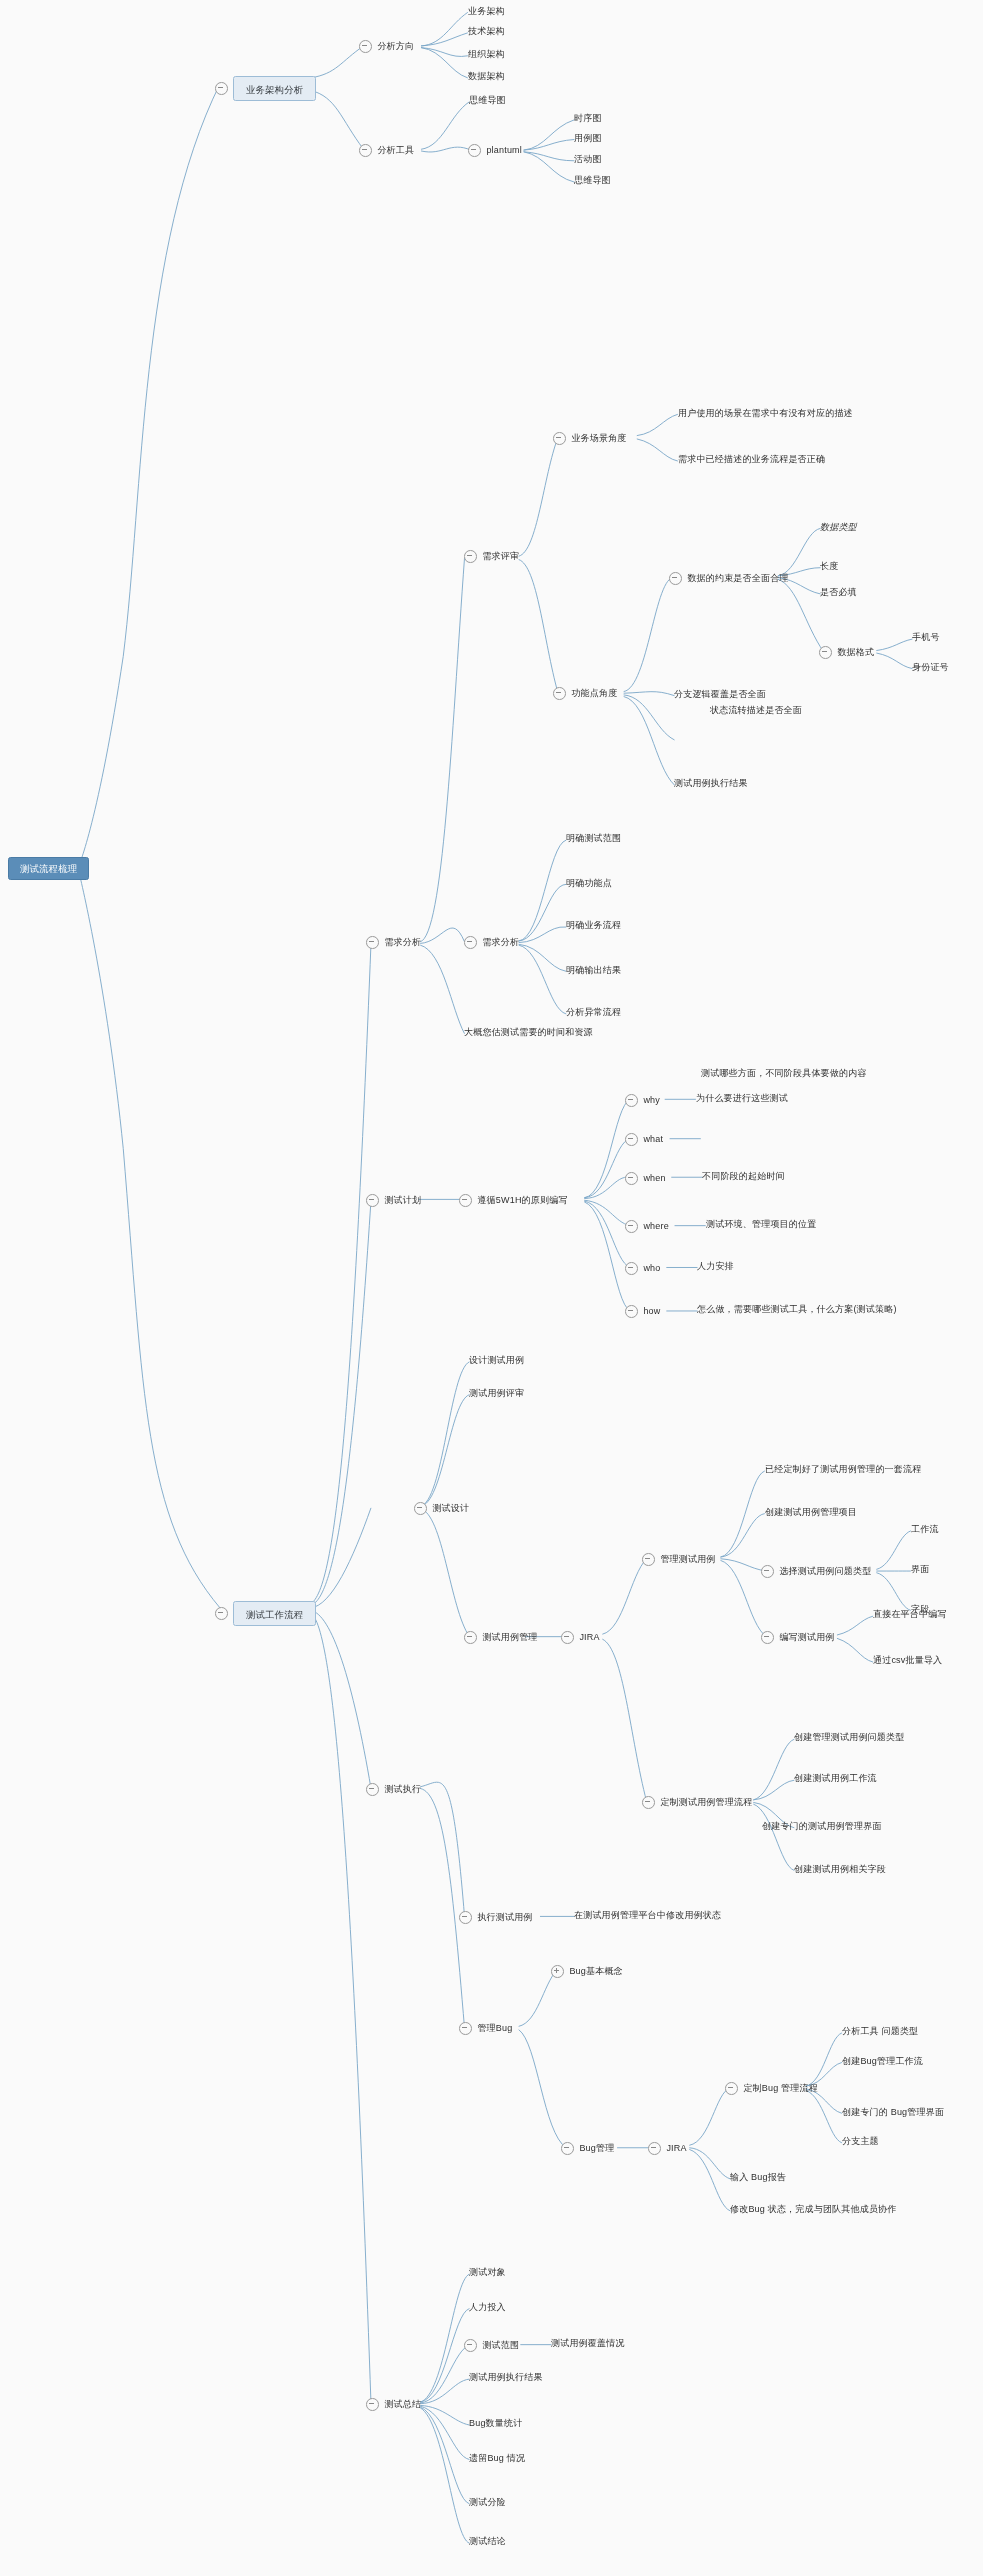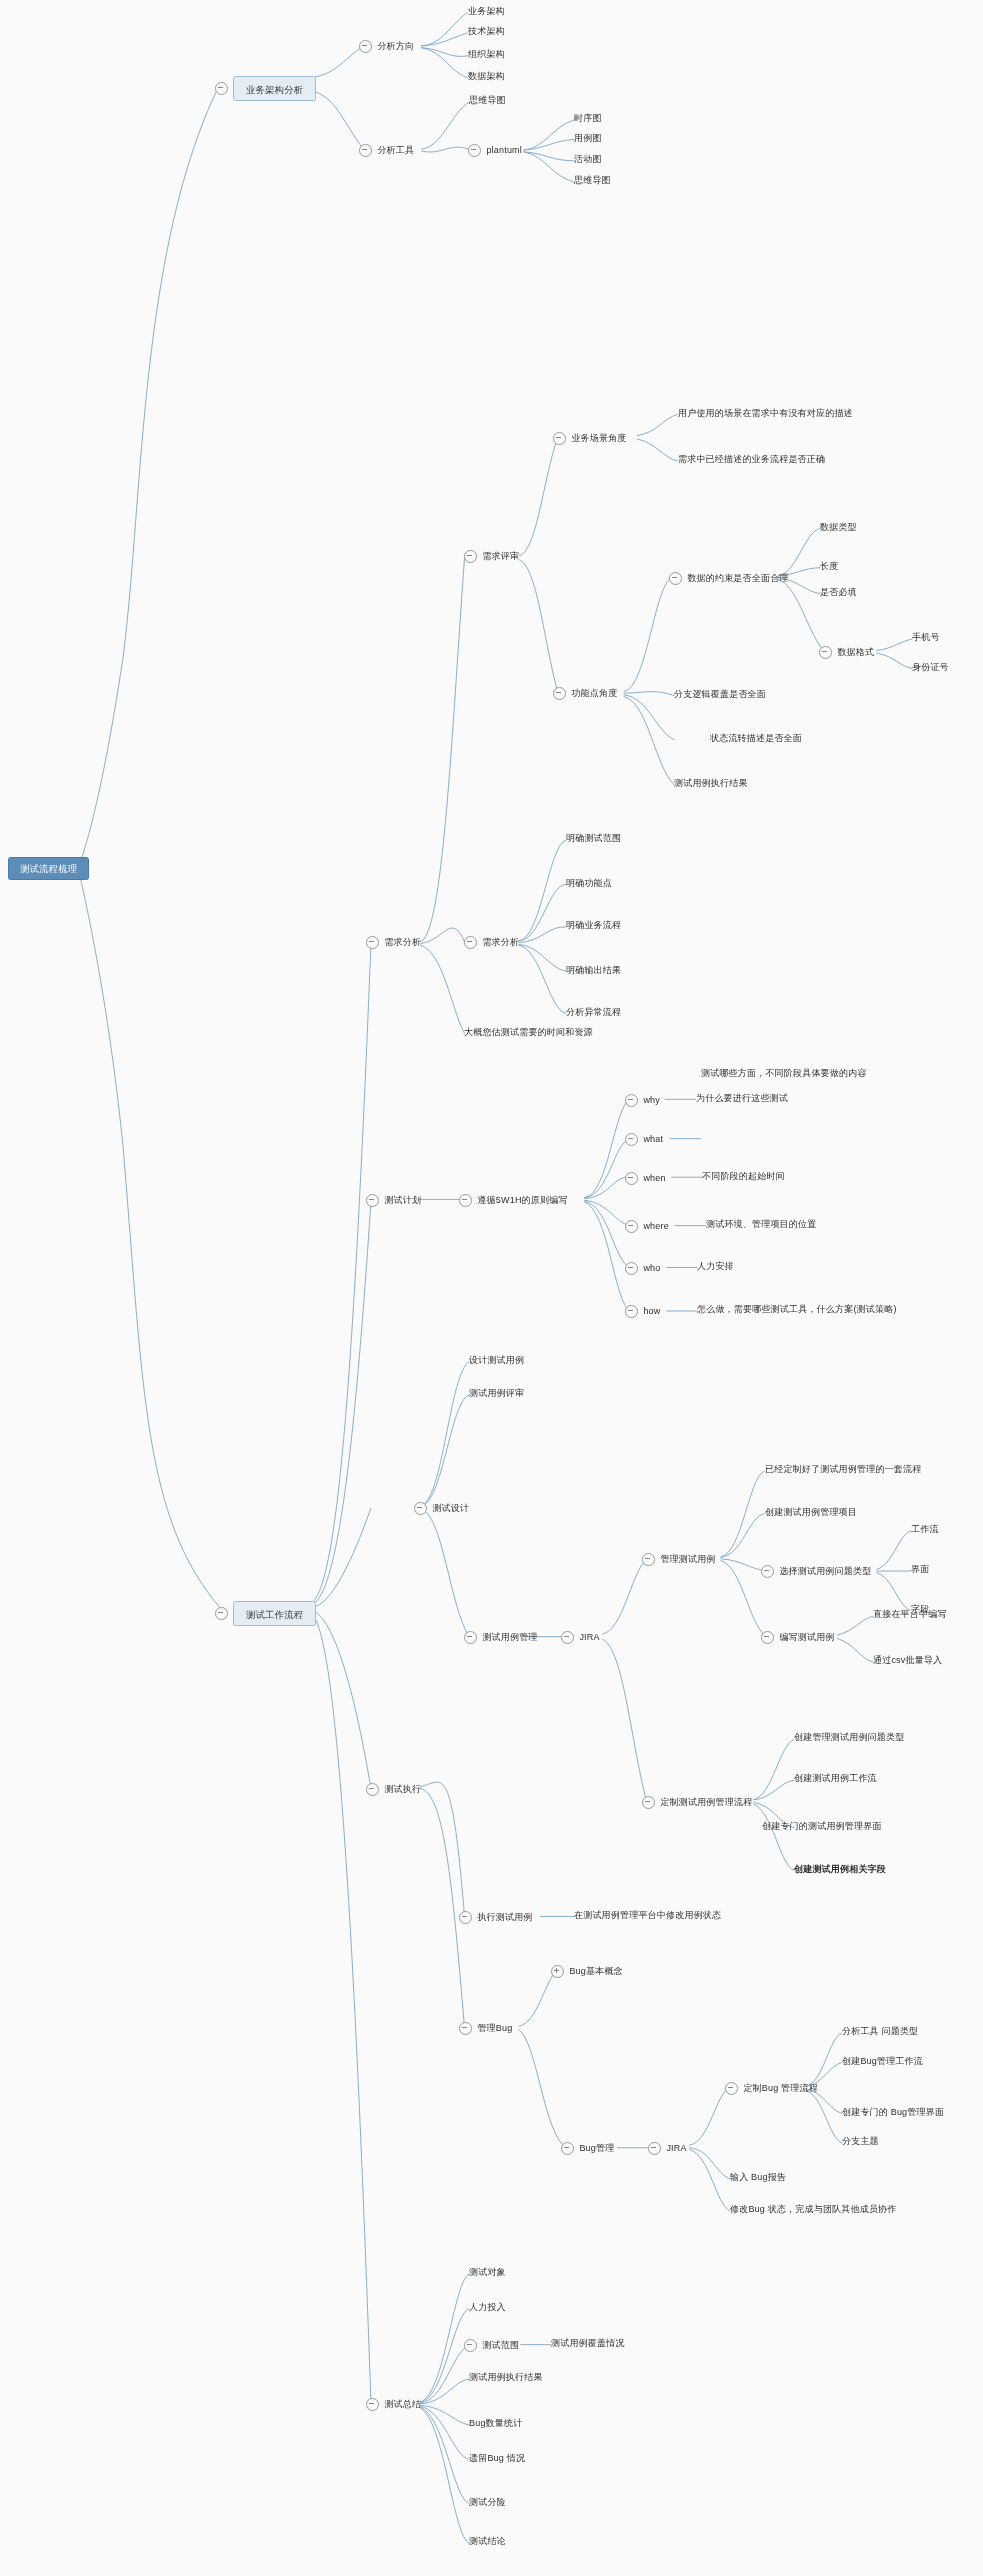--- a/index.html
+++ b/index.html
@@ -277,21 +277,21 @@
 
   <div class="node" style="left:553px;top:687px;">
     <span class="toggle"></span>
     <span class="lbl">功能点角度</span>
   </div>
 
   <div class="node" style="left:669px;top:572px;">
     <span class="toggle"></span>
     <span class="lbl">数据的约束是否全面合理</span>
   </div>
-  <div class="node" style="left:820px;top:523px;">
+  <div class="node" style="left:820px;top:523px;font-style:italic;">
       <span class="lbl">数据类型</span>
     </div>
   <div class="node" style="left:820px;top:562px;">
       <span class="lbl">长度</span>
     </div>
   <div class="node" style="left:820px;top:588px;">
       <span class="lbl">是否必填</span>
     </div>
 
   <div class="node" style="left:819px;top:646px;">
@@ -301,21 +301,21 @@
   <div class="node" style="left:912px;top:633px;">
       <span class="lbl">手机号</span>
     </div>
   <div class="node" style="left:912px;top:663px;">
       <span class="lbl">身份证号</span>
     </div>
 
   <div class="node" style="left:674px;top:690px;">
       <span class="lbl">分支逻辑覆盖是否全面</span>
     </div>
-  <div class="node" style="left:674px;top:734px;padding-left:36px;">
+  <div class="node" style="left:674px;top:706px;padding-left:36px;">
       <span class="lbl">状态流转描述是否全面</span>
     </div>
   <div class="node" style="left:674px;top:779px;">
       <span class="lbl">测试用例执行结果</span>
     </div>
 
   <div class="node" style="left:464px;top:936px;">
     <span class="toggle"></span>
     <span class="lbl">需求分析</span>
   </div>
@@ -458,21 +458,21 @@
   </div>
   <div class="node" style="left:794px;top:1733px;">
       <span class="lbl">创建管理测试用例问题类型</span>
     </div>
   <div class="node" style="left:794px;top:1774px;">
       <span class="lbl">创建测试用例工作流</span>
     </div>
   <div class="node" style="left:762px;top:1822px;">
       <span class="lbl">创建专门的测试用例管理界面</span>
     </div>
-  <div class="node" style="left:794px;top:1865px;font-weight:bold;">
+  <div class="node" style="left:794px;top:1865px;">
       <span class="lbl">创建测试用例相关字段</span>
     </div>
 
   <div class="node" style="left:366px;top:1783px;">
     <span class="toggle"></span>
     <span class="lbl">测试执行</span>
   </div>
 
   <div class="node" style="left:459px;top:1911px;">
     <span class="toggle"></span>

